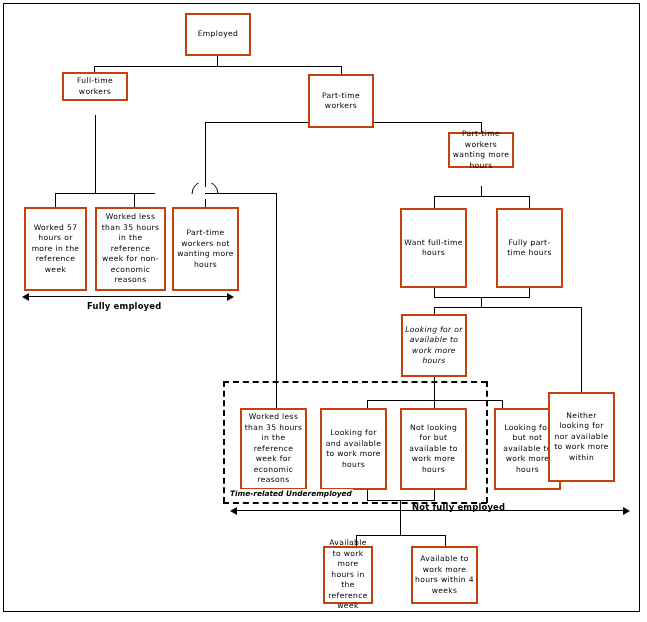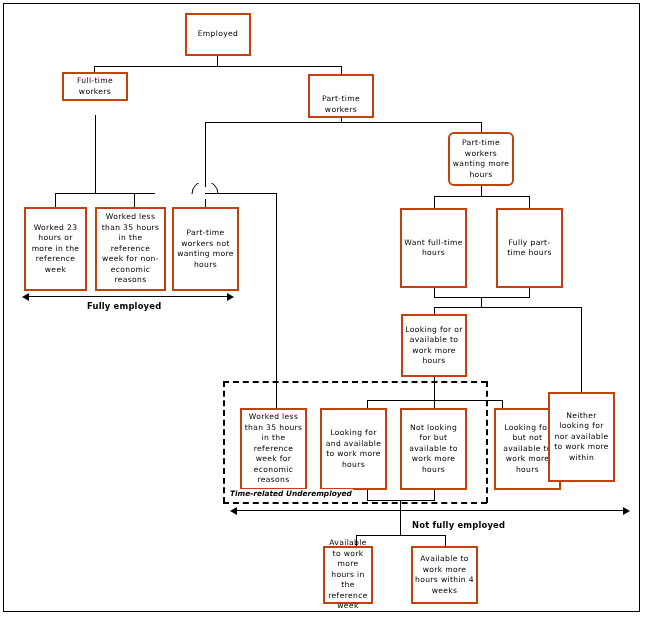--- a/index.html
+++ b/index.html
@@ -186,59 +186,59 @@
     <div class="shaft"></div>
     <div class="head r"></div>
   </div>
   <div class="lbl" style="left:87px; top:301px;">Fully employed</div>
 
   <div class="arrow" style="left:230px; top:506px; width:400px;">
     <div class="head l"></div>
     <div class="shaft"></div>
     <div class="head r"></div>
   </div>
-  <div class="lbl" style="left:412px; top:520px;">Not fully employed</div>
+  <div class="lbl" style="left:412px; top:502px;">Not fully employed</div>
 
   <div class="node" style="left:185px; top:13px; width:66px; height:43px;">
     <span>Employed</span>
   </div>
 
   <div class="node" style="left:62px; top:72px; width:66px; height:29px;">
     <span>Full-time workers</span>
   </div>
 
-  <div class="node" style="left:308px; top:74px; width:66px; height:44px;align-items:flex-end;">
+  <div class="node" style="left:308px; top:74px; width:66px; height:54px;">
     <span>Part-time workers</span>
   </div>
 
   <div class="node" style="left:24px; top:207px; width:63px; height:84px;">
-    <span>Worked 23 hours or more in the reference week</span>
+    <span>Worked 57 hours or more in the reference week</span>
   </div>
 
   <div class="node" style="left:95px; top:207px; width:71px; height:84px;">
     <span>Worked less than 35 hours in the reference week for non-economic reasons</span>
   </div>
 
   <div class="node" style="left:172px; top:207px; width:67px; height:84px;">
     <span>Part-time workers not wanting more hours</span>
   </div>
 
-  <div class="node" style="left:448px; top:132px; width:66px; height:54px;border-radius:6px;">
+  <div class="node" style="left:448px; top:132px; width:66px; height:36px;">
     <span>Part-time workers wanting more hours</span>
   </div>
 
   <div class="node" style="left:400px; top:208px; width:67px; height:80px;">
     <span>Want full-time hours</span>
   </div>
 
   <div class="node" style="left:496px; top:208px; width:67px; height:80px;">
     <span>Fully part-time hours</span>
   </div>
 
-  <div class="node" style="left:401px; top:314px; width:66px; height:63px;">
+  <div class="node" style="left:401px; top:314px; width:66px; height:63px;font-style:italic;">
     <span>Looking for or available to work more hours</span>
   </div>
 
   <div class="node" style="left:240px; top:408px; width:67px; height:82px;">
     <span>Worked less than 35 hours in the reference week for economic reasons</span>
   </div>
 
   <div class="node" style="left:320px; top:408px; width:67px; height:82px;">
     <span>Looking for and available to work more hours</span>
   </div>

